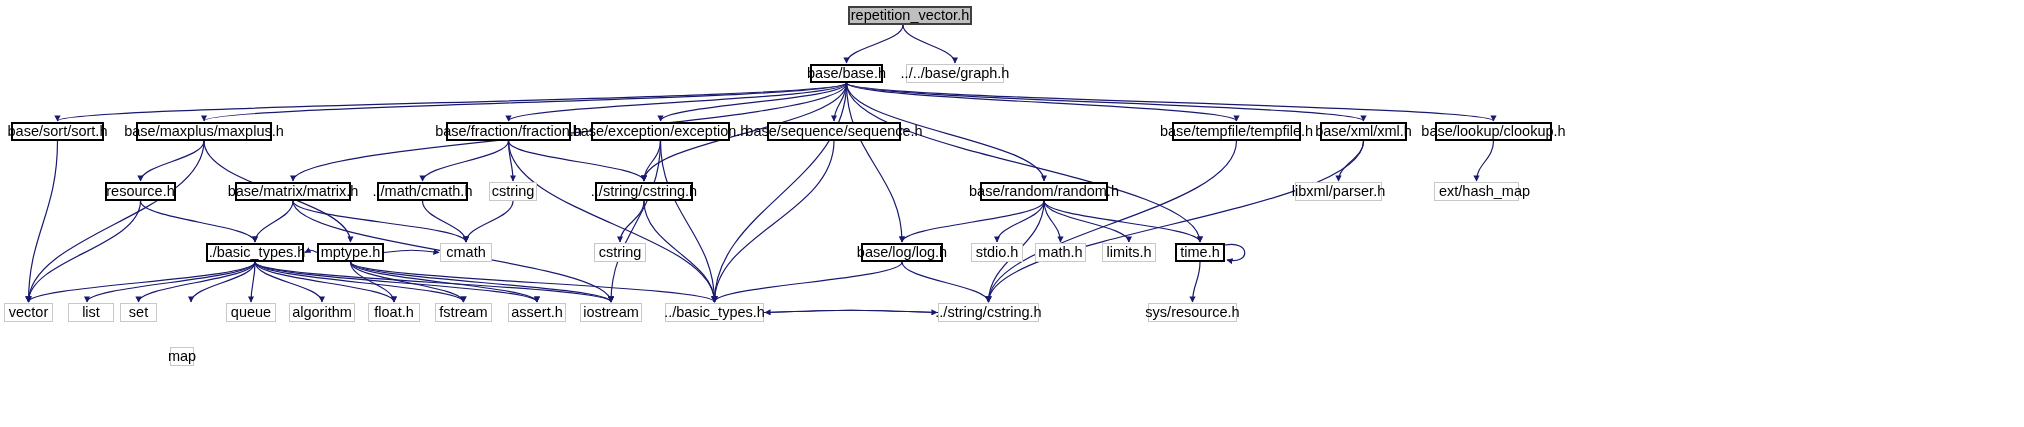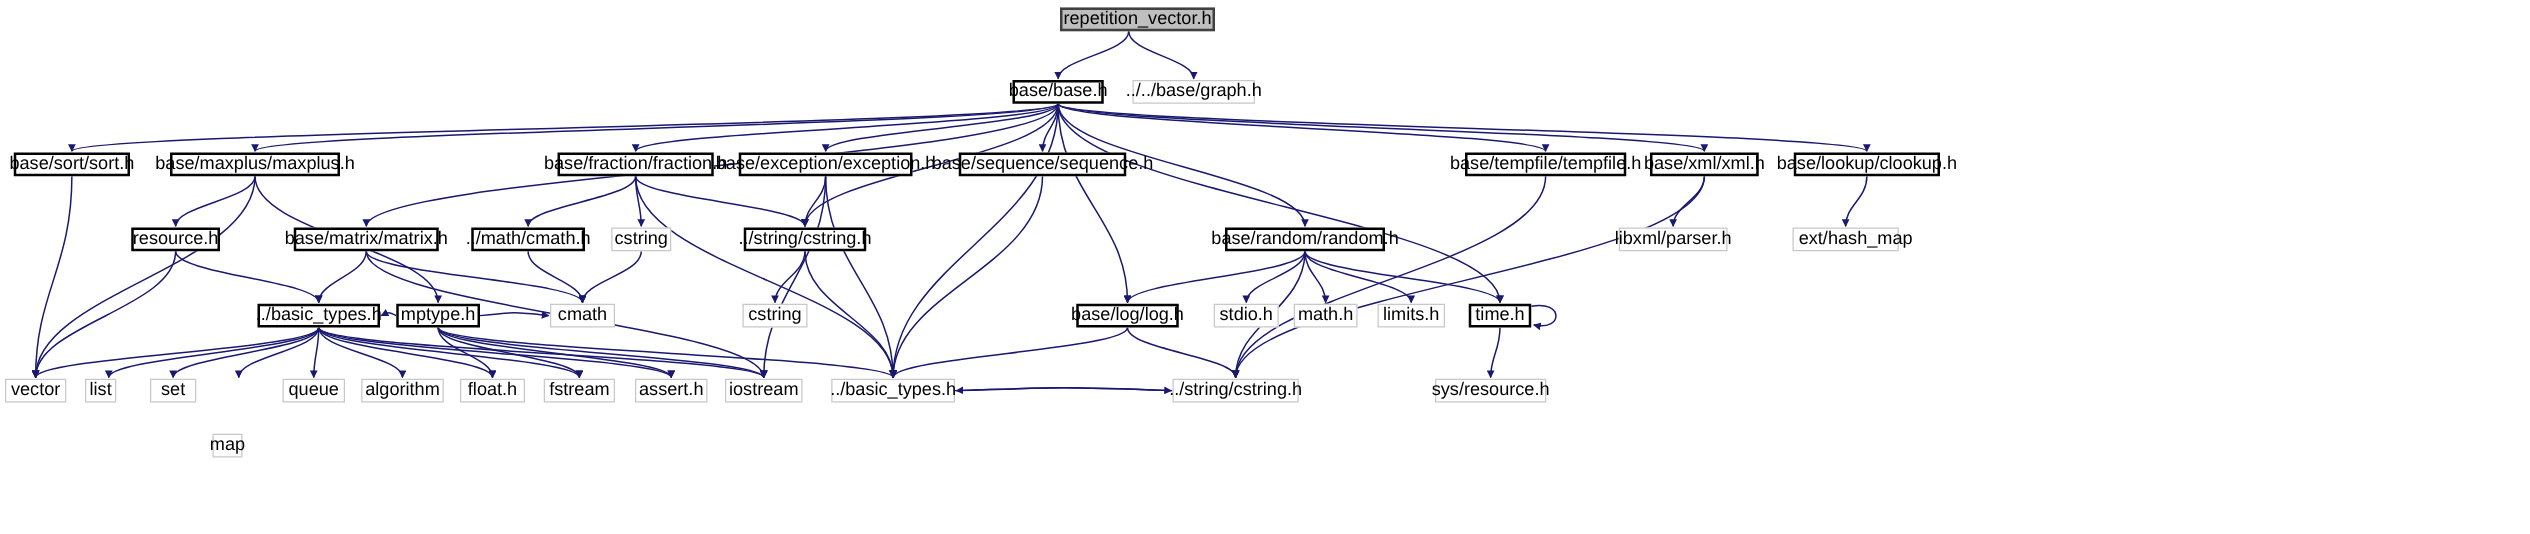--- a/index.html
+++ b/index.html
@@ -160,21 +160,21 @@
   <div class="node local" style="left:317px;top:243px;width:67px;height:19px;">mptype.h</div>
   <div class="node ext" style="left:440px;top:243px;width:52px;height:19px;">cmath</div>
   <div class="node ext" style="left:594px;top:243px;width:52px;height:19px;">cstring</div>
   <div class="node local" style="left:861px;top:243px;width:82px;height:19px;">base/log/log.h</div>
   <div class="node ext" style="left:971px;top:243px;width:52px;height:19px;">stdio.h</div>
   <div class="node ext" style="left:1035px;top:243px;width:51px;height:19px;">math.h</div>
   <div class="node ext" style="left:1102px;top:243px;width:54px;height:19px;">limits.h</div>
   <div class="node local" style="left:1175px;top:243px;width:50px;height:19px;">time.h</div>
 
   <div class="node ext" style="left:4px;top:303px;width:49px;height:19px;">vector</div>
-  <div class="node ext" style="left:68px;top:303px;width:25px;height:19px;text-align:right;">list</div>
+  <div class="node ext" style="left:68px;top:303px;width:46px;height:19px;text-align:right;">list</div>
   <div class="node ext" style="left:120px;top:303px;width:37px;height:19px;">set</div>
   <div class="node ext" style="left:170px;top:319px;width:24px;height:19px;margin-top:28px;">map</div>
   <div class="node ext" style="left:226px;top:303px;width:50px;height:19px;">queue</div>
   <div class="node ext" style="left:289px;top:303px;width:66px;height:19px;">algorithm</div>
   <div class="node ext" style="left:368px;top:303px;width:52px;height:19px;">float.h</div>
   <div class="node ext" style="left:435px;top:303px;width:57px;height:19px;">fstream</div>
   <div class="node ext" style="left:508px;top:303px;width:58px;height:19px;">assert.h</div>
   <div class="node ext" style="left:580px;top:303px;width:62px;height:19px;">iostream</div>
   <div class="node ext" style="left:665px;top:303px;width:99px;height:19px;">../basic_types.h</div>
   <div class="node ext" style="left:938px;top:303px;width:101px;height:19px;">../string/cstring.h</div>

